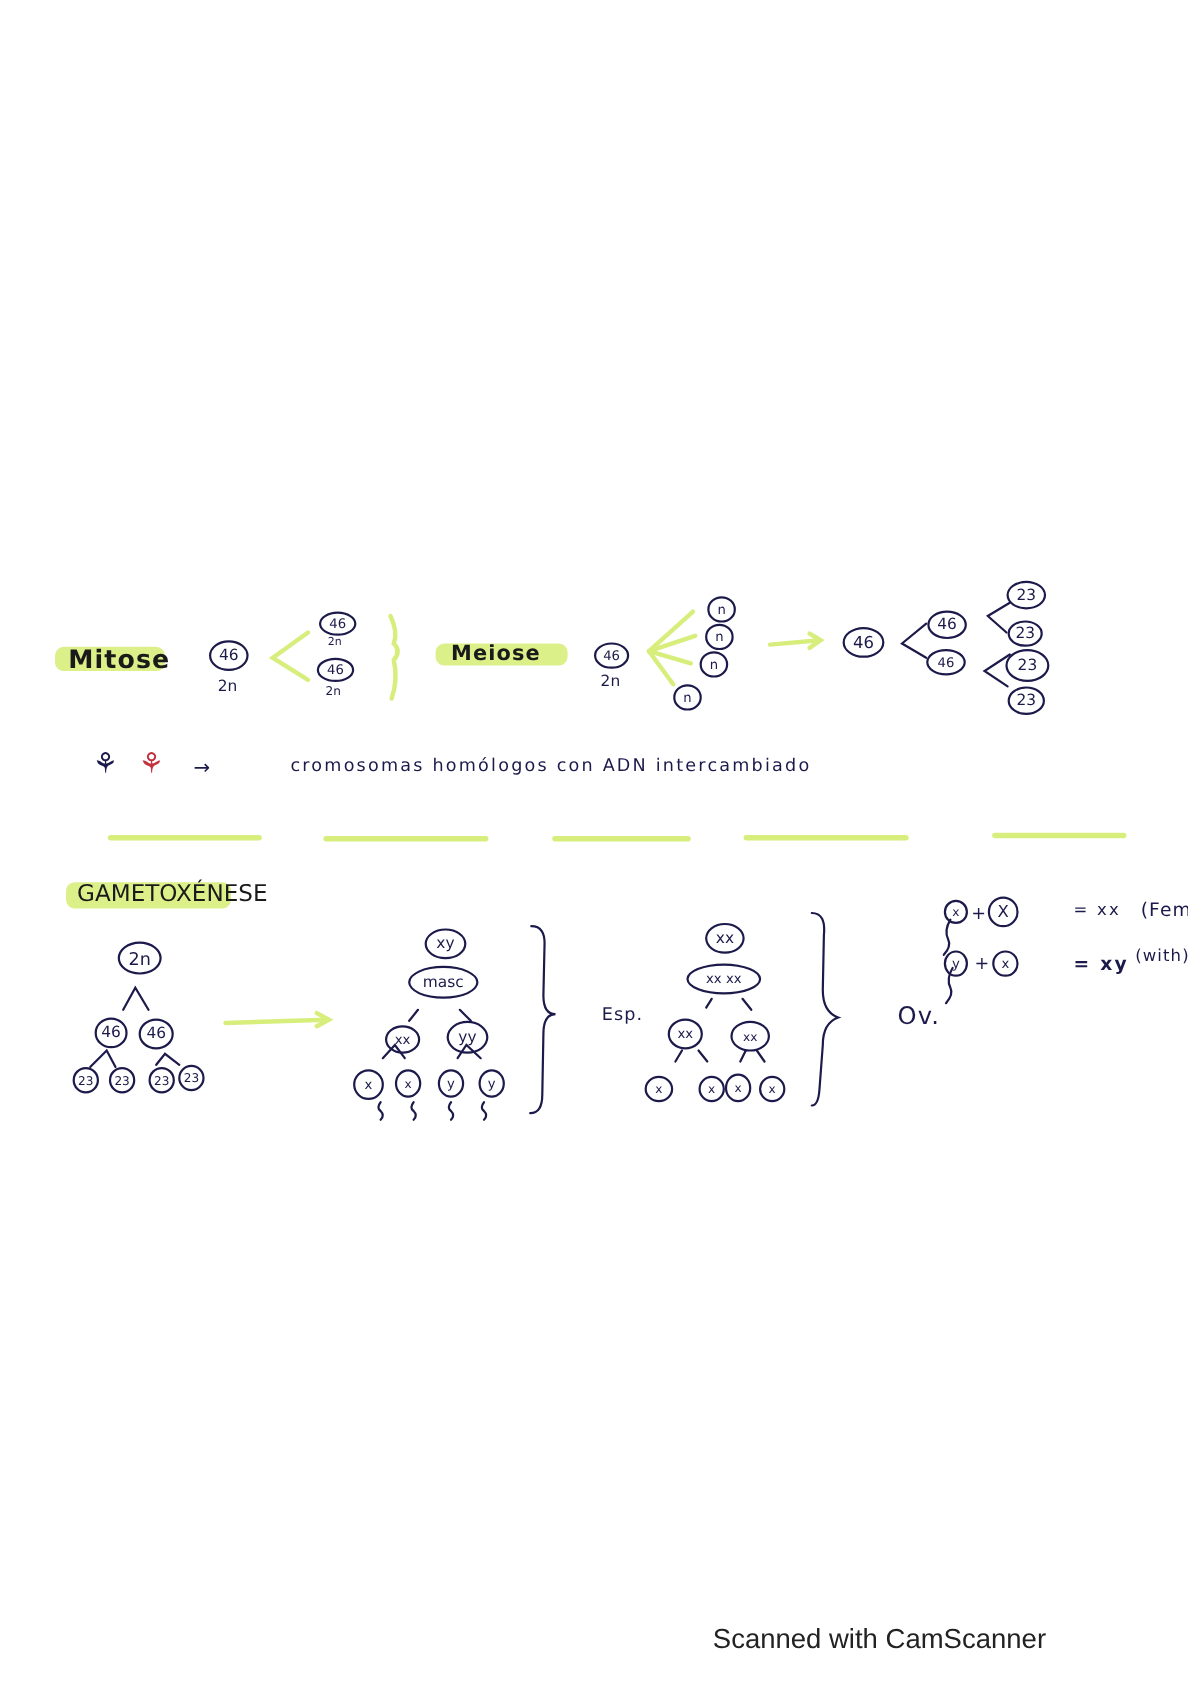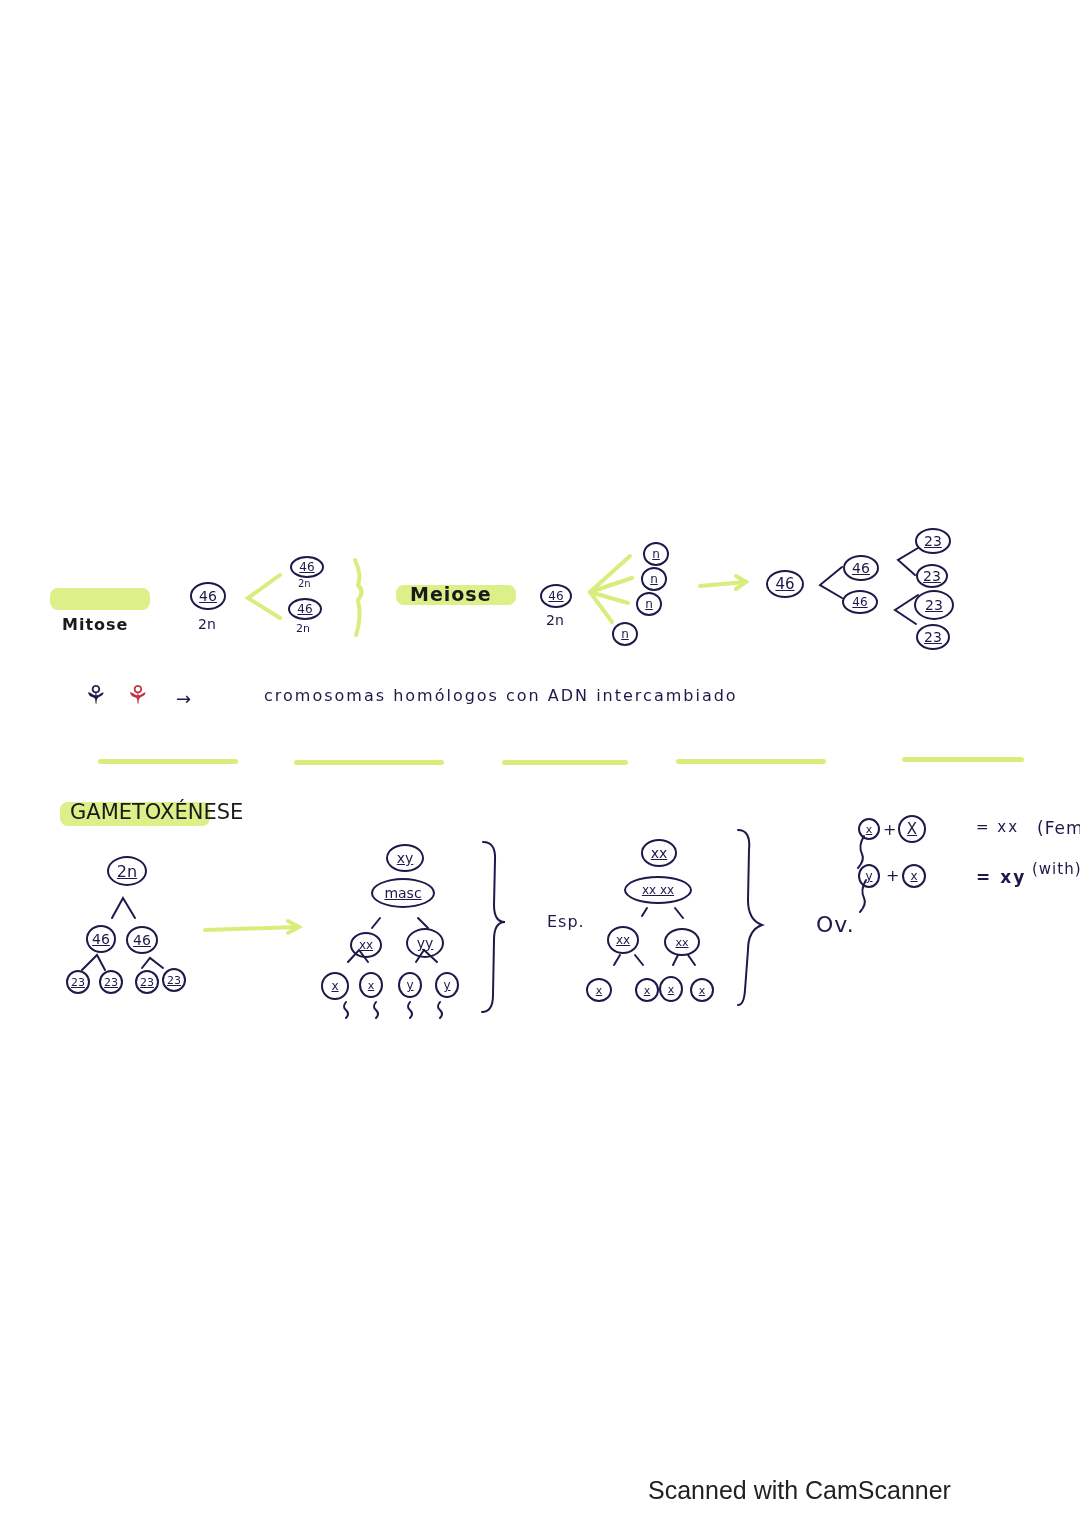--- a/index.html
+++ b/index.html
@@ -17,21 +17,20 @@
   .label {
     position: absolute; font-family: "DejaVu Sans", sans-serif;
     font-weight: bold; color: #1a1a1a; letter-spacing: 1px;
   }
   .circ {
     position: absolute; border: 2px solid #1c1a4a; border-radius: 50%;
     display: flex; align-items: center; justify-content: center;
     font-size: 14px; color: #1c1a4a; box-sizing: border-box;
     background: transparent;
     font-family: "DejaVu Sans", sans-serif;
-    text-decoration: underline;
   }
   .small { font-size: 12px; color: #1c1a4a; position: absolute;
     font-family: "DejaVu Sans", sans-serif; }
   .note { position: absolute; font-size: 16px; color: #1c1a4a; letter-spacing: 2px;
     font-family: "DejaVu Sans", sans-serif; margin-left: 36px; }
   svg { position: absolute; left: 0; top: 0; }
   .footer {
     position: absolute; left: 648px; top: 1476px;
     font-family: "Liberation Sans", sans-serif; font-size: 25px; color: #222;
   }
@@ -88,21 +87,21 @@
     <path d="M688 955 L695 965"></path>
 
     <path d="M738 830 Q751 830 749 850 L748 900 Q748 920 762 925 Q748 930 748 950 L745 990 Q744 1005 738 1005"></path>
 
     <path d="M864 836 q-6 10 -2 18 q3 6 -4 14"></path>
     <path d="M866 880 q-6 10 -2 18 q3 6 -4 14"></path>
   </g>
 </svg>
 
 <div class="hl" style="left:50px;top:588px;width:100px;height:22px;"></div>
-<div class="label" style="left:62px;top:587px;font-size:16px;margin-top:28px;">Mitose</div>
+<div class="label" style="left:62px;top:587px;font-size:23px;">Mitose</div>
 <div class="circ" style="left:190px;top:582px;width:36px;height:28px;">46</div>
 <div class="small" style="left:198px;top:616px;font-size:14px;">2n</div>
 <div class="circ" style="left:290px;top:556px;width:34px;height:22px;font-size:12px;">46</div>
 <div class="small" style="left:298px;top:578px;font-size:10px;">2n</div>
 <div class="circ" style="left:288px;top:598px;width:34px;height:22px;font-size:12px;">46</div>
 <div class="small" style="left:296px;top:622px;font-size:11px;">2n</div>
 
 <div class="hl" style="left:396px;top:585px;width:120px;height:20px;"></div>
 <div class="label" style="left:410px;top:583px;font-size:19px;">Meiose</div>
 <div class="circ" style="left:540px;top:584px;width:32px;height:24px;font-size:12px;">46</div>

